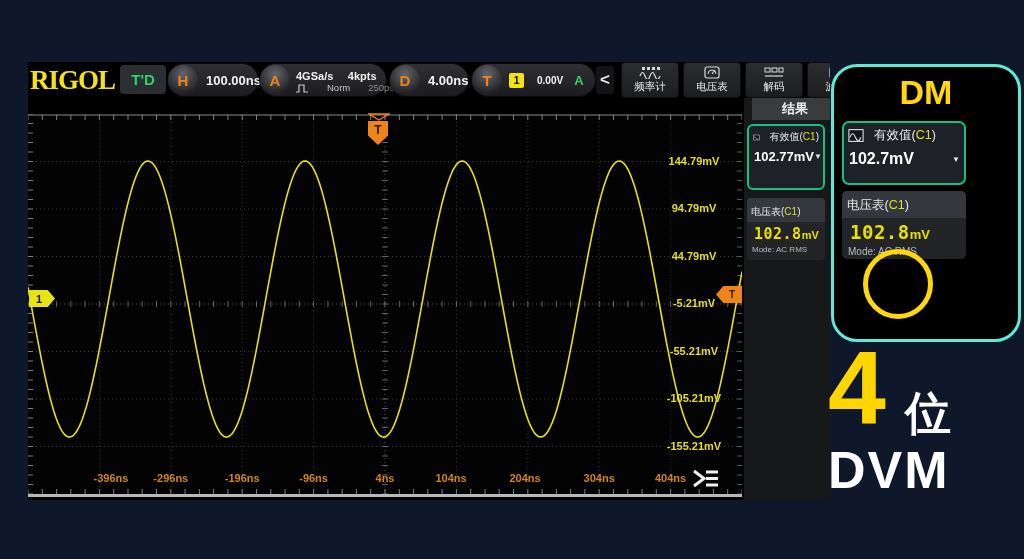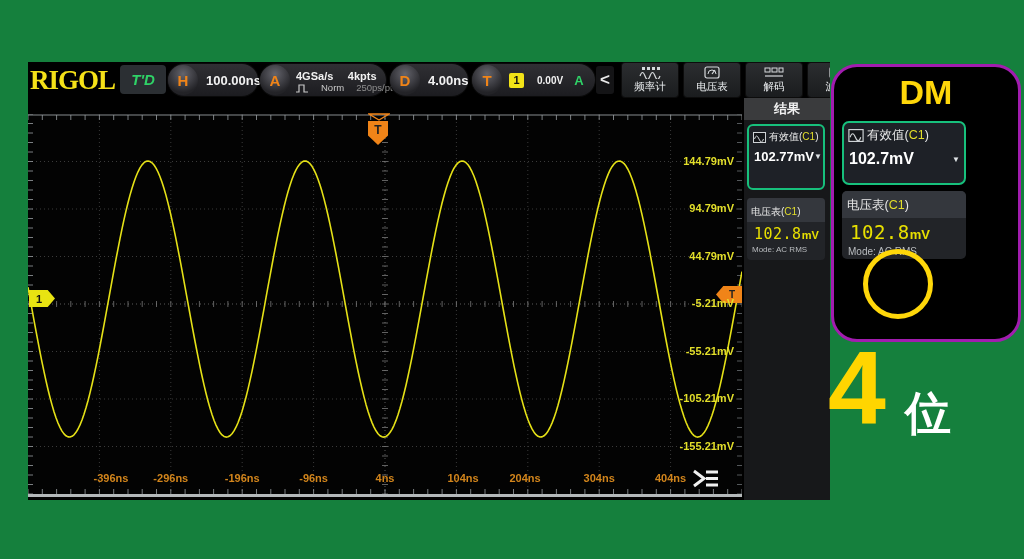--- a/index.html
+++ b/index.html
@@ -1,86 +1,86 @@
 <!DOCTYPE html>
 <html><head>
 <meta charset="utf-8">
 <style>
   html,body{margin:0;padding:0;background:#000;}
-  .canvas{position:relative;width:1024px;height:559px;background:#15803d;overflow:hidden;
+  .canvas{position:relative;width:1024px;height:559px;background:#0f172a;overflow:hidden;
           font-family:"Liberation Sans",sans-serif;}
   
   .scope{position:absolute;left:28px;top:62px;width:802px;height:438px;background:#000;overflow:hidden;}
   
   .toolbar{position:absolute;left:0;top:0;width:802px;height:36px;}
   .logo{position:absolute;left:2px;top:3px;font-size:27px;font-weight:bold;letter-spacing:-1px;
         color:#f5e118;font-family:"Liberation Serif",serif;}
   .td-badge{position:absolute;left:92px;top:3px;width:46px;height:29px;background:#2b2f33;border-radius:4px;
-        color:#2fd267;font-weight:bold;font-size:15px;display:flex;align-items:center;justify-content:center;font-style:italic;}
+        color:#2fd267;font-weight:bold;font-size:15px;display:flex;align-items:center;justify-content:center;}
   .pill{position:absolute;top:2px;height:32px;background:linear-gradient(#303034,#1c1c20);
         border-radius:16px;display:flex;align-items:center;box-shadow:0 0 0 1px #0a0a0a;}
   .knob{width:30px;height:30px;border-radius:50%;flex:none;
         background:radial-gradient(circle at 50% 30%,#64646c,#232327 72%);
         display:flex;align-items:center;justify-content:center;font-weight:bold;color:#f08418;font-size:15px;}
   .pill-main{color:#f2f2f2;font-weight:bold;font-size:13px;margin-left:8px;white-space:nowrap;}
   .acol{margin-left:6px;line-height:1.05;white-space:nowrap;}
   .arow1 span.big{color:#f2f2f2;font-weight:bold;font-size:11px;}
-  .arow2{display:flex;align-items:flex-end;gap:12px;}
+  .arow2{display:flex;align-items:flex-end;gap:18px;}
   .arow2 .norm{color:#c9c9c9;font-size:9.5px;}
   .arow2 .res{color:#8e8e8e;font-size:9.5px;}
   .chip1{width:15px;height:15px;background:#f2e317;border-radius:2px;color:#111;font-size:11px;font-weight:bold;
         display:flex;align-items:center;justify-content:center;margin-left:7px;flex:none;}
   .tlevel{color:#f2f2f2;font-weight:bold;font-size:10px;margin-left:9px;}
   .tsweep{color:#2fd267;font-weight:bold;font-size:13px;margin-left:11px;margin-right:12px;}
   .collapse{position:absolute;left:568px;top:4px;width:18px;height:28px;color:#e8e8e8;font-weight:bold;
         font-size:17px;display:flex;align-items:center;justify-content:center;background:#141416;border-radius:3px;}
   .toolbtn{position:absolute;top:1px;width:56px;height:34px;border-radius:3px;
         background:linear-gradient(#2b2d30,#1a1c1e);box-shadow:0 0 0 1px #0c0c0c;
         display:flex;flex-direction:column;align-items:center;justify-content:center;gap:1px;}
   .toolbtn .tlabel{color:#eceff1;font-size:10.5px;white-space:nowrap;}
   
   .wave-header{position:absolute;left:0;top:36px;width:714px;height:18px;background:#3b3c3e;}
   .wave-title{position:absolute;left:6px;top:2px;color:#f0f0f0;font-size:12px;}
   .preview{position:absolute;left:242px;top:2px;width:217px;height:14px;background:#22262a;border-radius:2px;}
   .hamburger{position:absolute;left:674px;top:4px;}
   
   .grat{position:absolute;left:0;top:52px;width:714px;height:385px;background:#030303;}
-  .vlabel{position:absolute;right:8px;width:80px;text-align:right;color:#e3df2a;font-size:11px;font-weight:bold;}
+  .vlabel{position:absolute;right:8px;width:80px;text-align:center;color:#e3df2a;font-size:11px;font-weight:bold;}
   .tlabelx{position:absolute;top:358px;width:56px;text-align:center;color:#d2851c;font-size:11px;font-weight:bold;}
   .bottom-strip{position:absolute;left:0;top:380px;width:714px;height:3px;background:#b4b8ba;}
   .ch1-marker{position:absolute;left:1px;top:176px;width:26px;height:17px;background:#e8e312;
         clip-path:polygon(0 0,72% 0,100% 50%,72% 100%,0 100%);color:#111;font-weight:bold;font-size:11px;
         display:flex;align-items:center;justify-content:center;padding-right:6px;box-sizing:border-box;}
   .tlev-marker{position:absolute;left:688px;top:172px;width:26px;height:17px;background:#f08418;
         clip-path:polygon(100% 0,28% 0,0 50%,28% 100%,100% 100%);color:#222;font-weight:bold;font-size:10px;
         display:flex;align-items:center;justify-content:center;padding-left:6px;box-sizing:border-box;}
   .tpos-badge{position:absolute;left:340px;top:7px;width:20px;height:24px;background:#f08418;
         clip-path:polygon(0 0,100% 0,100% 60%,50% 100%,0 60%);color:#222;font-weight:bold;font-size:12px;
         display:flex;justify-content:center;padding-top:2px;box-sizing:border-box;}
   .tpos-tri{position:absolute;left:340px;top:-1px;}
   .expand-icon{position:absolute;left:663px;top:352px;}
   
   .results{position:absolute;left:716px;top:36px;width:86px;height:402px;background:#17181a;}
-  .results-header{position:absolute;left:0;top:0;width:86px;height:22px;background:#3a3b3d;color:#f2f2f2;
+  .results-header{position:absolute;left:8px;top:0;width:86px;height:22px;background:#3a3b3d;color:#f2f2f2;
         font-weight:bold;font-size:13px;display:flex;align-items:center;justify-content:center;}
   .card-rms{position:absolute;left:3px;top:26px;width:78px;height:66px;border:2px solid #17c07c;border-radius:6px;
         background:#1e2127;box-sizing:border-box;}
-  .card-tab{display:flex;align-items:center;gap:3px;padding:4px 4px 2px 4px;}
+  .card-tab{display:flex;align-items:center;gap:10px;padding:4px 4px 2px 4px;}
   .card-label{color:#e8e8e8;font-size:10px;white-space:nowrap;}
   .c1{color:#e3df2a;}
   .card-value{color:#fff;font-weight:bold;font-size:13px;padding:3px 4px 0 5px;display:flex;align-items:center;}
   .dd{margin-left:auto;color:#dfe3e6;font-size:8px;}
   .card-dvm{position:absolute;left:3px;top:100px;width:78px;height:62px;background:#222428;border-radius:4px;}
   .card-dvm .tab2{background:#34373d;border-radius:4px 4px 0 0;padding:3px 4px;}
-  .sevenseg{font-family:"DejaVu Sans Mono",monospace;font-weight:normal;color:#e8e000;letter-spacing:.5px;}
+  .sevenseg{font-family:"DejaVu Sans Mono",monospace;font-weight:bold;color:#e8e000;letter-spacing:.5px;}
   .dvm-val{padding:3px 0 0 7px;font-size:15px;}
   .dvm-val .unit{font-family:"Liberation Sans",sans-serif;font-size:11px;font-weight:bold;color:#e8e000;}
   .mode-row{padding:2px 0 0 5px;font-size:8px;color:#b9bcbf;}
   
-  .dm{position:absolute;left:831px;top:64px;width:190px;height:278px;border:3px solid #a21caf;border-radius:26px;
+  .dm{position:absolute;left:831px;top:64px;width:190px;height:278px;border:3px solid #5eead4;border-radius:26px;
         background:#000;box-sizing:border-box;}
   .dm-title{position:absolute;left:0;top:6px;width:100%;text-align:center;color:#ffd70a;font-size:34px;font-weight:bold;}
   .dm-card-rms{position:absolute;left:8px;top:54px;width:124px;height:64px;border:2px solid #17c07c;border-radius:7px;
         background:#1e2127;box-sizing:border-box;}
   .dm-card-rms .card-label{font-size:12.5px;}
   .dm-card-rms .card-value{font-size:16px;padding-top:4px;}
   .dm-card-dvm{position:absolute;left:8px;top:124px;width:124px;height:68px;background:#222428;border-radius:5px;}
   .dm-card-dvm .tab2{background:#34373d;border-radius:5px 5px 0 0;padding:4px 5px;}
   .dm-card-dvm .card-label{font-size:12.5px;}
   .dm-card-dvm .dvm-val{font-size:19px;padding-left:8px;}
@@ -495,21 +495,21 @@
         <div class="vlabel" style="top: 135.5px;">44.79mV</div>
         <div class="vlabel" style="top: 183px;">-5.21mV</div>
         <div class="vlabel" style="top: 230.5px;">-55.21mV</div>
         <div class="vlabel" style="top: 278px;">-105.21mV</div>
         <div class="vlabel" style="top: 325.5px;">-155.21mV</div>
         <div class="tlabelx" style="left: 55px;">-396ns</div>
         <div class="tlabelx" style="left: 114.8px;">-296ns</div>
         <div class="tlabelx" style="left: 186.2px;">-196ns</div>
         <div class="tlabelx" style="left: 257.6px;">-96ns</div>
         <div class="tlabelx" style="left: 329px;">4ns</div>
-        <div class="tlabelx" style="left: 407px;">104ns</div>
+        <div class="tlabelx" style="left: 395px;">104ns</div>
         <div class="tlabelx" style="left: 469px;">204ns</div>
         <div class="tlabelx" style="left: 543.2px;">304ns</div>
         <div class="tlabelx" style="left: 614.6px;">404ns</div>
       </div>
 
     <div class="results">
       <div class="results-header">结果</div>
 
       <div class="card-rms">
         <div class="card-tab">
@@ -568,13 +568,14 @@
         <span>Mode:</span>
         <span>AC RMS</span>
       </div>
     </div>
 
     <div class="dm-circle"></div>
   </div>
 
   <div class="cap-4">4</div>
   <div class="cap-wei">位</div>
+  <div class="cap-dvm">DVM</div>
 </div>
 
 </body></html>

